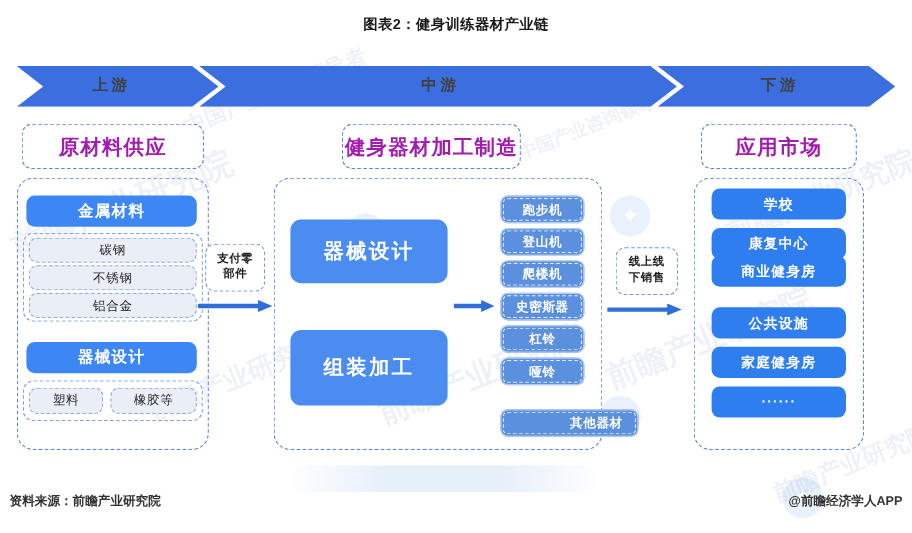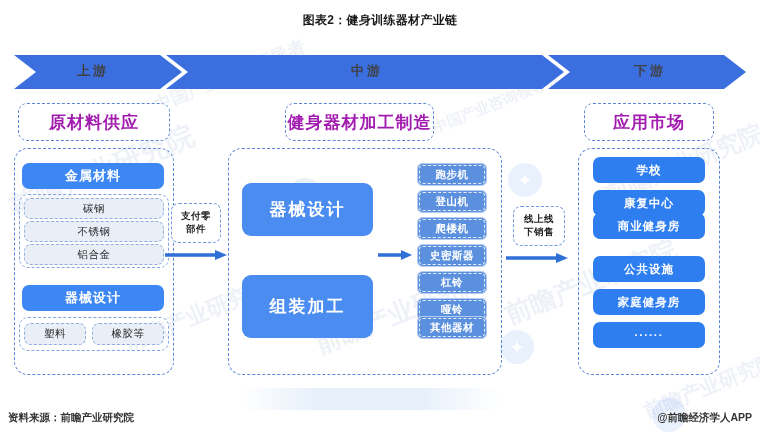--- a/index.html
+++ b/index.html
@@ -155,21 +155,21 @@
       <path d="M0,3.2 L23,3.2 L23,0 L34,5 L23,10 L23,6.8 L0,6.8 Z" fill="#2f6fd8"></path>
     </svg>
   </div>
 
   <div class="eq" style="top:163px;text-align:center;">跑步机</div>
   <div class="eq" style="top:190px;">登山机</div>
   <div class="eq" style="top:217px;">爬楼机</div>
   <div class="eq" style="top:244px;">史密斯器</div>
   <div class="eq" style="top:271px;">杠铃</div>
   <div class="eq" style="top:298px;">哑铃</div>
-  <div class="eq" style="top:316px;">其他器材</div>
+  <div class="eq" style="top:341px;padding-left:45px;">其他器材</div>
 
   <div class="conn-lbl" style="left:513px;top:206px;width:50px;height:38px;flex-direction:column;">
     <span>线上线</span>
     <span>下销售</span>
   </div>
   <div class="arrow" style="left:506px;top:253px;width:62px;">
     <svg width="62" height="10" viewBox="0 0 62 10" xmlns="http://www.w3.org/2000/svg">
       <path d="M0,3.2 L50,3.2 L50,0 L62,5 L50,10 L50,6.8 L0,6.8 Z" fill="#2f6fd8"></path>
     </svg>
   </div>

